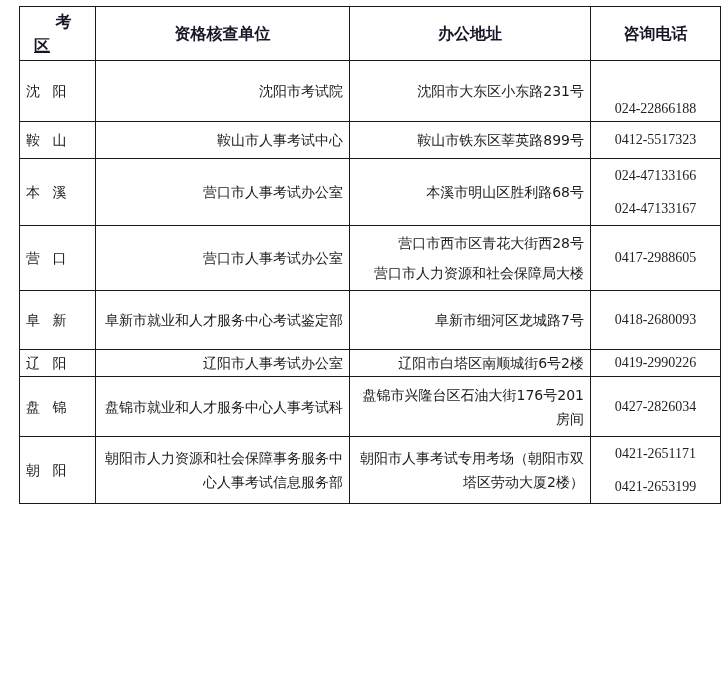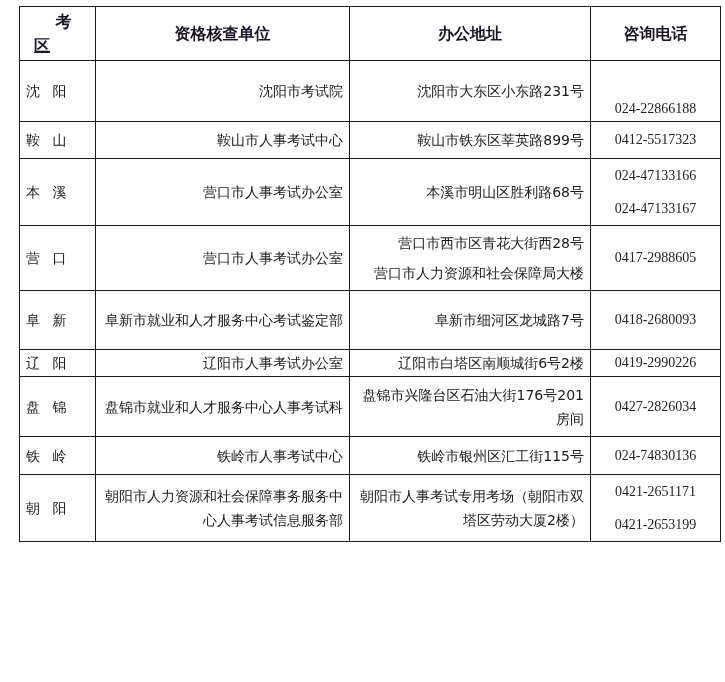--- a/index.html
+++ b/index.html
@@ -154,30 +154,20 @@
       <tr style="height: 60px;">
         <td class="region">盘 锦</td>
         <td class="unit">盘锦市就业和人才服务中心人事考试科</td>
         <td class="addr">
           <span class="ln">盘锦市兴隆台区石油大街176号201房间</span>
         </td>
         <td class="phone">
           <span class="ph" style="line-height: 24px;">0427-2826034</span>
         </td>
       </tr>
-      <tr style="height: 38px;">
-        <td class="region">铁 岭</td>
-        <td class="unit">铁岭市人事考试中心</td>
-        <td class="addr">
-          <span class="ln">铁岭市银州区汇工街115号</span>
-        </td>
-        <td class="phone">
-          <span class="ph" style="line-height: 24px;">024-74830136</span>
-        </td>
-      </tr>
       <tr style="height: 64px;">
         <td class="region">朝 阳</td>
         <td class="unit">朝阳市人力资源和社会保障事务服务中心人事考试信息服务部</td>
         <td class="addr">
           <span class="ln">朝阳市人事考试专用考场（朝阳市双塔区劳动大厦2楼）</span>
         </td>
         <td class="phone">
           <span class="ph">0421-2651171</span>
           <span class="ph">0421-2653199</span>
         </td>

